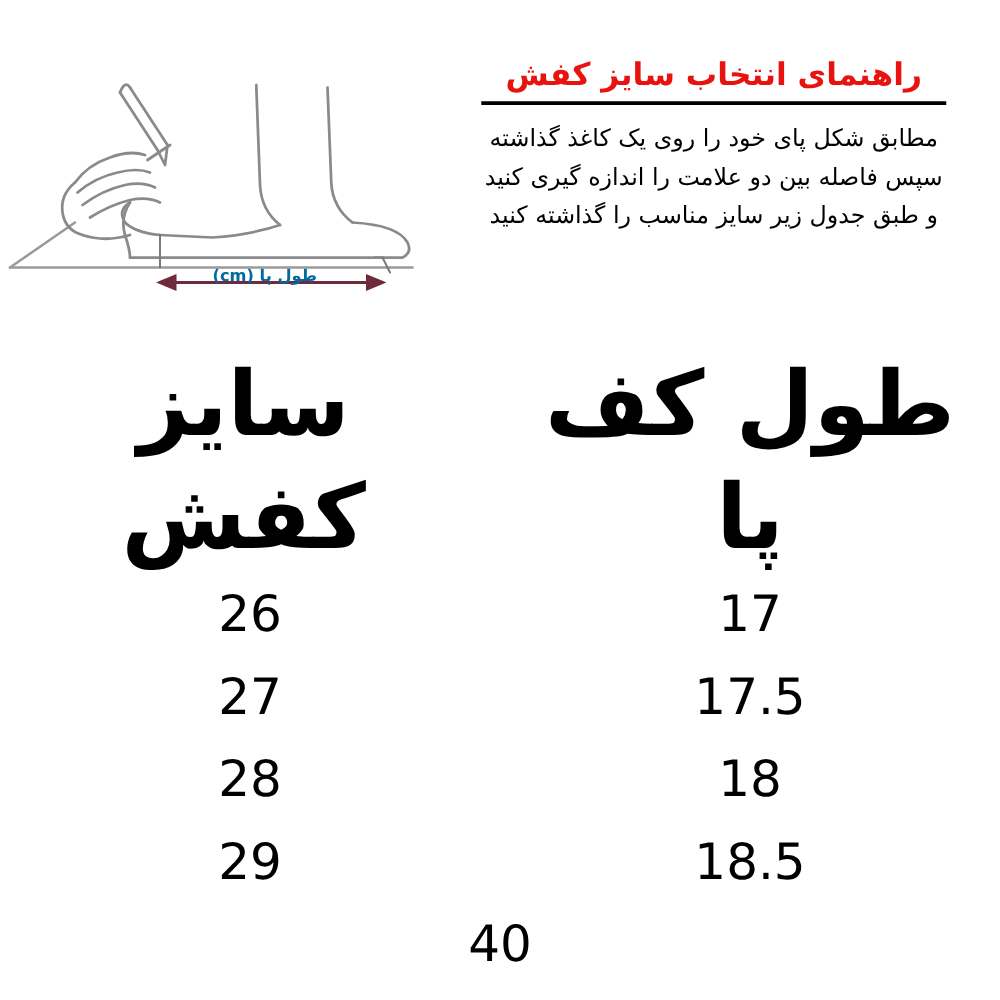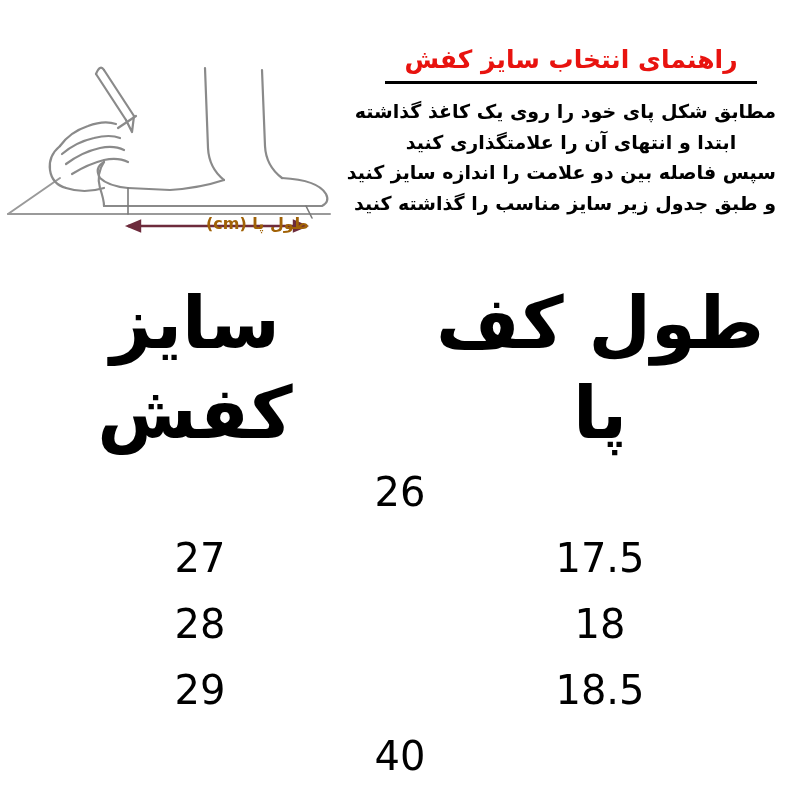--- a/index.html
+++ b/index.html
@@ -49,46 +49,46 @@
     font-family: "DejaVu Sans", sans-serif;
   }
   .title-rule {
     width: 372px;
     height: 3px;
     background: #000;
     margin: 4px auto 12px auto;
   }
   .guide-lines {
     font-size: 19px;
-    font-weight: bold;
+    font-weight: normal;
     line-height: 1.62;
     color: #000;
   }
   .guide-lines div {
     white-space: nowrap;
   }
 
   .top-figure {
     width: 360px;
     height: 232px;
     position: relative;
     box-sizing: border-box;
   }
   .top-figure svg {
     position: absolute;
     top: 0;
     left: 0;
   }
   .fig-caption {
     position: absolute;
-    left: 206px;
+    left: 170px;
     top: 186px;
-    font-size: 16px;
+    font-size: 13px;
     font-weight: bold;
-    color: #a16207;
+    color: #0369a1;
     direction: rtl;
     white-space: nowrap;
   }
 
   
   .table {
     width: 800px;
     box-sizing: border-box;
     padding: 4px 0 0 0;
   }
@@ -126,22 +126,21 @@
 
 <div class="page">
 
   <div class="top">
 
     <div class="top-text">
       <div class="guide-title">راهنمای انتخاب سایز کفش</div>
       <div class="title-rule"></div>
       <div class="guide-lines">
         <div>مطابق شکل پای خود را روی یک کاغذ گذاشته</div>
-        <div>ابتدا و انتهای آن را علامتگذاری کنید</div>
-        <div>سپس فاصله بین دو علامت را اندازه سایز کنید</div>
+        <div>سپس فاصله بین دو علامت را اندازه گیری کنید</div>
         <div>و طبق جدول زیر سایز مناسب را گذاشته کنید</div>
       </div>
     </div>
 
     <div class="top-figure">
       <svg width="360" height="232" viewBox="0 0 360 232">
         <g fill="none" stroke="#8a8a8a" stroke-width="2.2" stroke-linecap="round" stroke-linejoin="round">
 
           <path d="M8 186 L330 186" stroke="#9a9a9a" stroke-width="2"></path>
           <path d="M8 186 L60 150" stroke="#9a9a9a" stroke-width="2"></path>
@@ -187,20 +186,21 @@
   </div>
 
   <div class="table">
 
     <div class="row head-row">
       <div class="cell">طول کف پا</div>
       <div class="cell left-col">سایز کفش</div>
     </div>
 
     <div class="row data-row">
+      <div class="cell">17</div>
       <div class="cell">26</div>
     </div>
     <div class="row data-row">
       <div class="cell">17.5</div>
       <div class="cell">27</div>
     </div>
     <div class="row data-row">
       <div class="cell">18</div>
       <div class="cell">28</div>
     </div>

